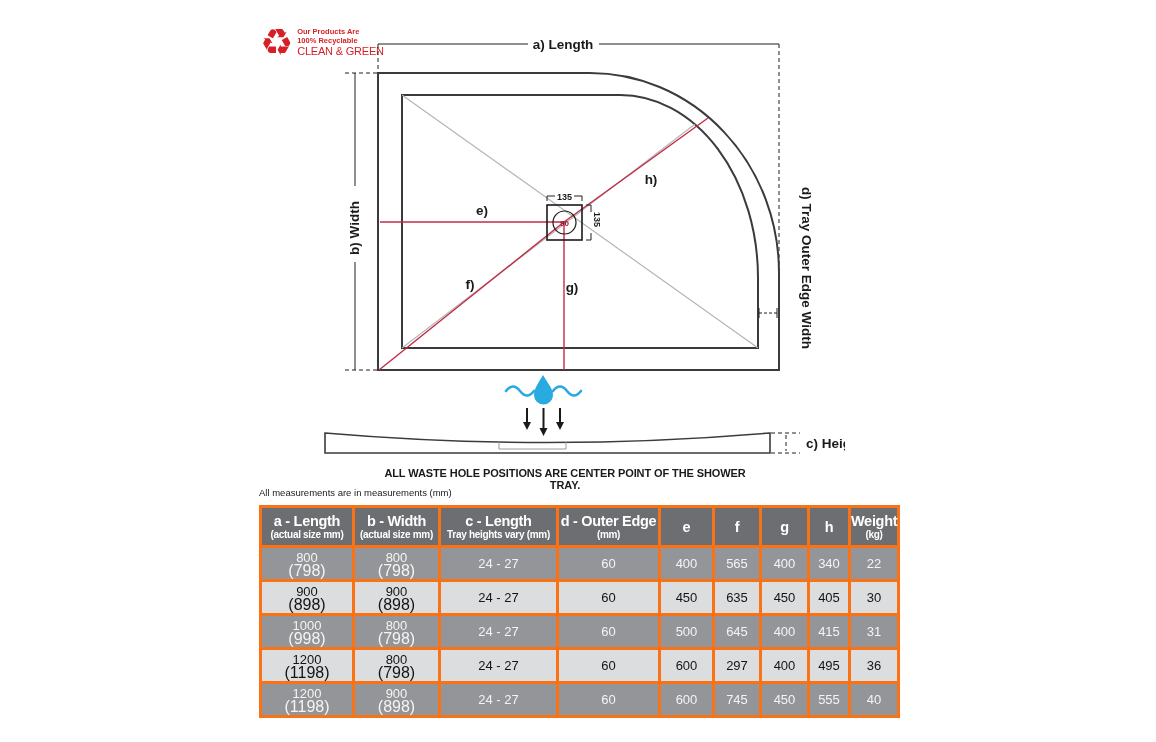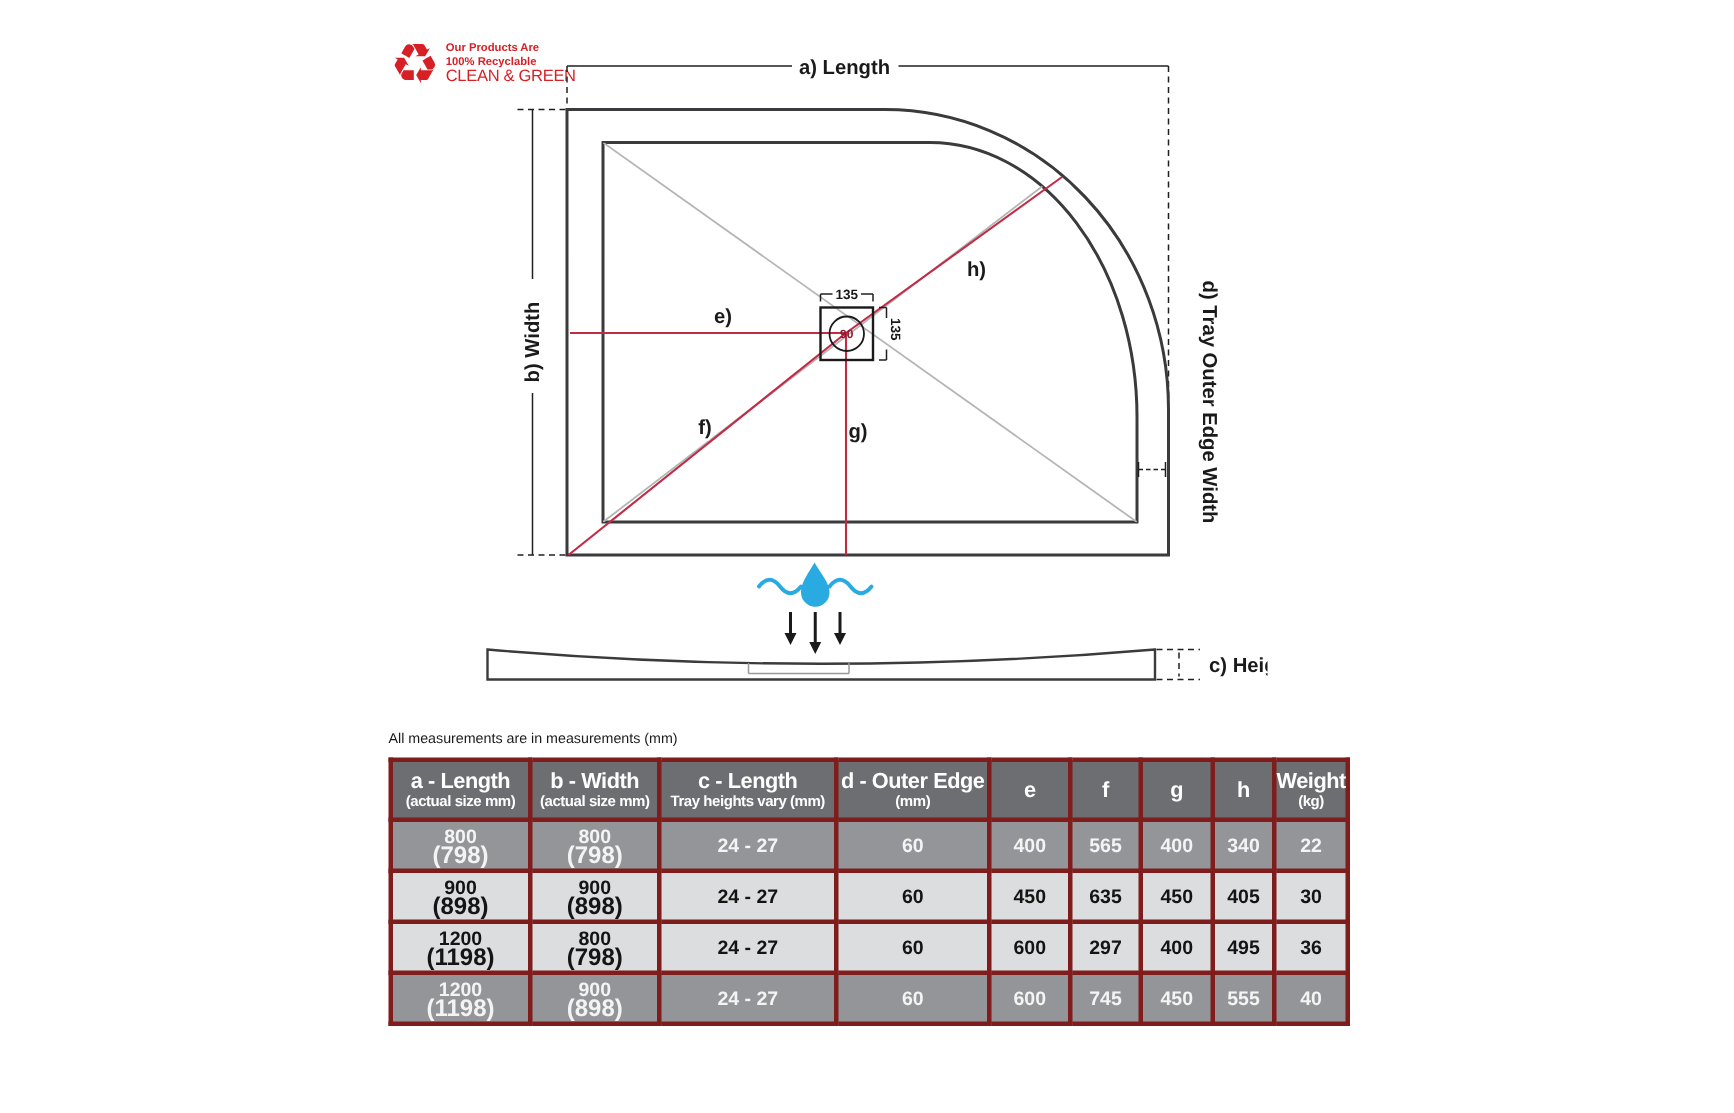--- a/index.html
+++ b/index.html
@@ -19,25 +19,25 @@
   .lbl{font-size:13.5px;font-weight:bold;fill:#1a1a1a;paint-order:stroke;stroke:#fff;stroke-width:3px;}
   .dimtxt{font-size:9px;font-weight:bold;fill:#1a1a1a;}
 
   .caption{position:absolute;left:375px;top:467px;width:380px;text-align:center;
            font-size:11px;font-weight:bold;color:#1a1a1a;letter-spacing:-0.1px;}
   .note{position:absolute;left:259px;top:487px;font-size:9.5px;color:#1a1a1a;}
 
   
   .tblwrap{position:absolute;left:259px;top:505px;}
   table.spec{border-collapse:collapse;table-layout:fixed;width:641px;}
-  table.spec th,table.spec td{border:3px solid #7f1d1d;text-align:center;vertical-align:middle;padding:0;}
+  table.spec th,table.spec td{border:3px solid #f97316;text-align:center;vertical-align:middle;padding:0;}
   table.spec th{background:#6d6e71;color:#fff;height:37px;font-weight:bold;}
   table.spec th .main{font-size:14.5px;line-height:16px;display:block;letter-spacing:-0.3px;}
   table.spec th .hsub{font-size:10px;line-height:11px;display:block;letter-spacing:-0.3px;}
-  table.spec td{height:31px;font-weight:bold;font-size:13px;line-height:14px;}
+  table.spec td{height:31px;font-weight:normal;font-size:13px;line-height:14px;}
   table.spec td .sub{font-size:16px;line-height:11px;display:block;}
   tr.dark td{background:#939598;color:#f4f4f4;}
   tr.light td{background:#dcddde;color:#141414;}
 </style>
 </head>
 <body>
 
 <div id="canvas">
 
   <div class="logo">
@@ -138,20 +138,21 @@
       <line x1="251" y1="421" x2="251" y2="414"></line>
     </g>
     <g stroke="#231f20" stroke-width="1" stroke-dasharray="4,3">
       <line x1="456" y1="405" x2="485" y2="405"></line>
       <line x1="456" y1="425" x2="485" y2="425"></line>
       <line x1="471" y1="407" x2="471" y2="423"></line>
     </g>
     <text class="lbl" x="491" y="420" text-anchor="start">c) Height</text>
   </svg>
 
+  <div class="caption">ALL WASTE HOLE POSITIONS ARE CENTER POINT OF THE SHOWER TRAY.</div>
   <div class="note">All measurements are in measurements (mm)</div>
 
   <div class="tblwrap">
     <table class="spec">
       <colgroup>
         <col style="width:93px">
           <col style="width:86px">
           <col style="width:118px">
         <col style="width:102px">
           <col style="width:54px">
@@ -212,20 +213,31 @@
             <td>900<span class="sub">(898)</span></td>
             <td>900<span class="sub">(898)</span></td>
             <td>24 - 27</td>
             <td>60</td>
             <td>450</td>
             <td>635</td>
             <td>450</td>
             <td>405</td>
             <td>30</td>
           </tr>
+          <tr class="dark">
+            <td>1000<span class="sub">(998)</span></td>
+            <td>800<span class="sub">(798)</span></td>
+            <td>24 - 27</td>
+            <td>60</td>
+            <td>500</td>
+            <td>645</td>
+            <td>400</td>
+            <td>415</td>
+            <td>31</td>
+          </tr>
           <tr class="light">
             <td>1200<span class="sub">(1198)</span></td>
             <td>800<span class="sub">(798)</span></td>
             <td>24 - 27</td>
             <td>60</td>
             <td>600</td>
             <td>297</td>
             <td>400</td>
             <td>495</td>
             <td>36</td>

